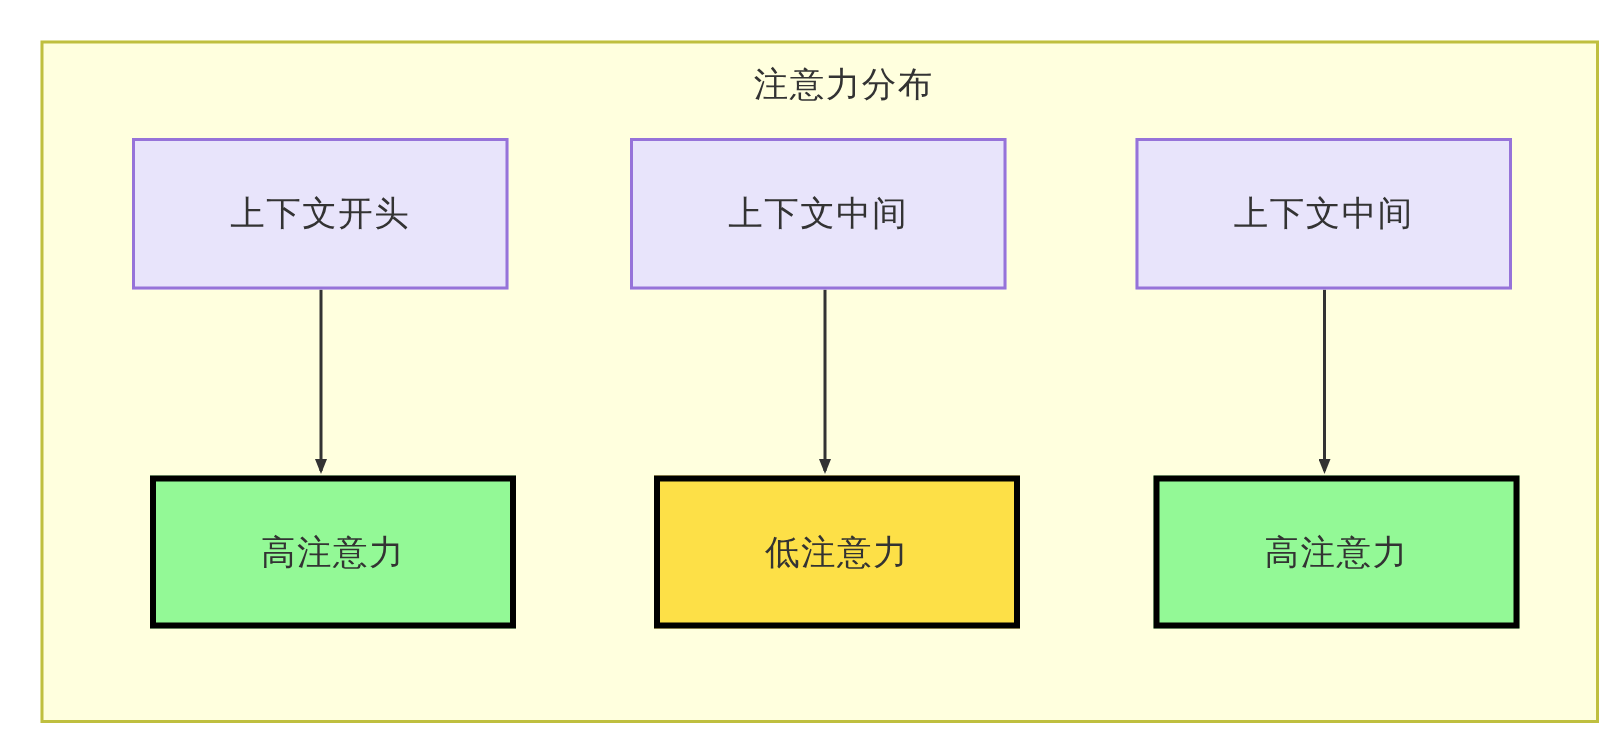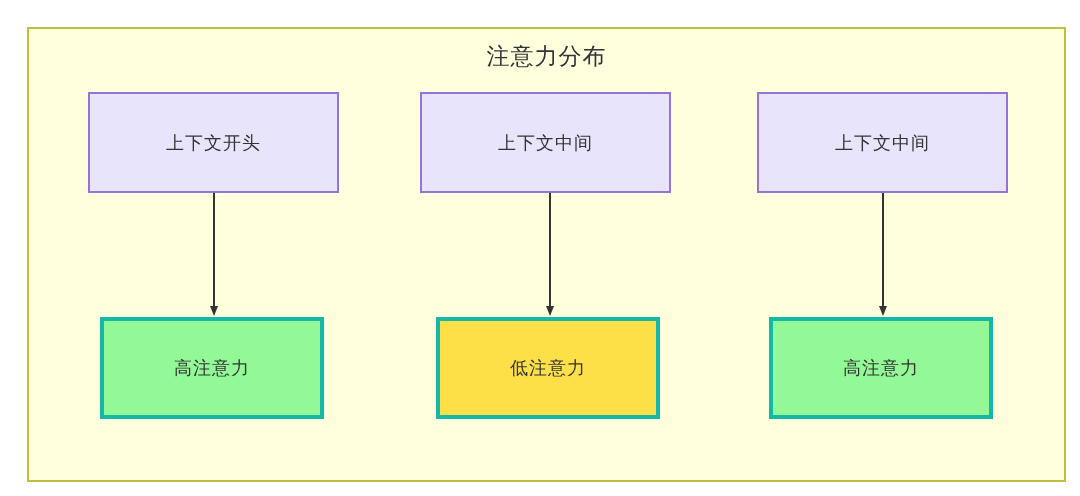--- a/index.html
+++ b/index.html
@@ -28,57 +28,57 @@
     top: 27px;
     width: 1039px;
     height: 455px;
     box-sizing: border-box;
     background: #ffffde;
     border: 2px solid #bfbf3f;
   }
 
   .subgraph-title {
     position: absolute;
-    left: 0;
+    left: 16px;
     top: 12px;
     width: 100%;
     text-align: center;
     font-size: 23px;
     line-height: 30px;
     color: #333333;
     letter-spacing: 1px;
     white-space: nowrap;
   }
 
   
   .node {
     position: absolute;
     box-sizing: border-box;
     display: flex;
     align-items: center;
     justify-content: center;
     color: #333333;
-    font-size: 18px;
+    font-size: 23px;
     letter-spacing: 1px;
     white-space: nowrap;
   }
 
   .node-top {
     width: 251px;
     height: 101px;
     top: 92px;
     background: #e8e4fb;
     border: 2px solid #9673d9;
   }
 
   .node-bottom {
-    width: 224px;
+    width: 244px;
     height: 102px;
     top: 317px;
-    border: 4px solid #14b8a6;
+    border: 4px solid #000000;
   }
 
   .fill-green { background: #93f996; }
   .fill-pink  { background: #fde047; }
 
   
   .col1-top { left: 88px; }
   .col2-top { left: 420px; }
   .col3-top { left: 757px; }
 

